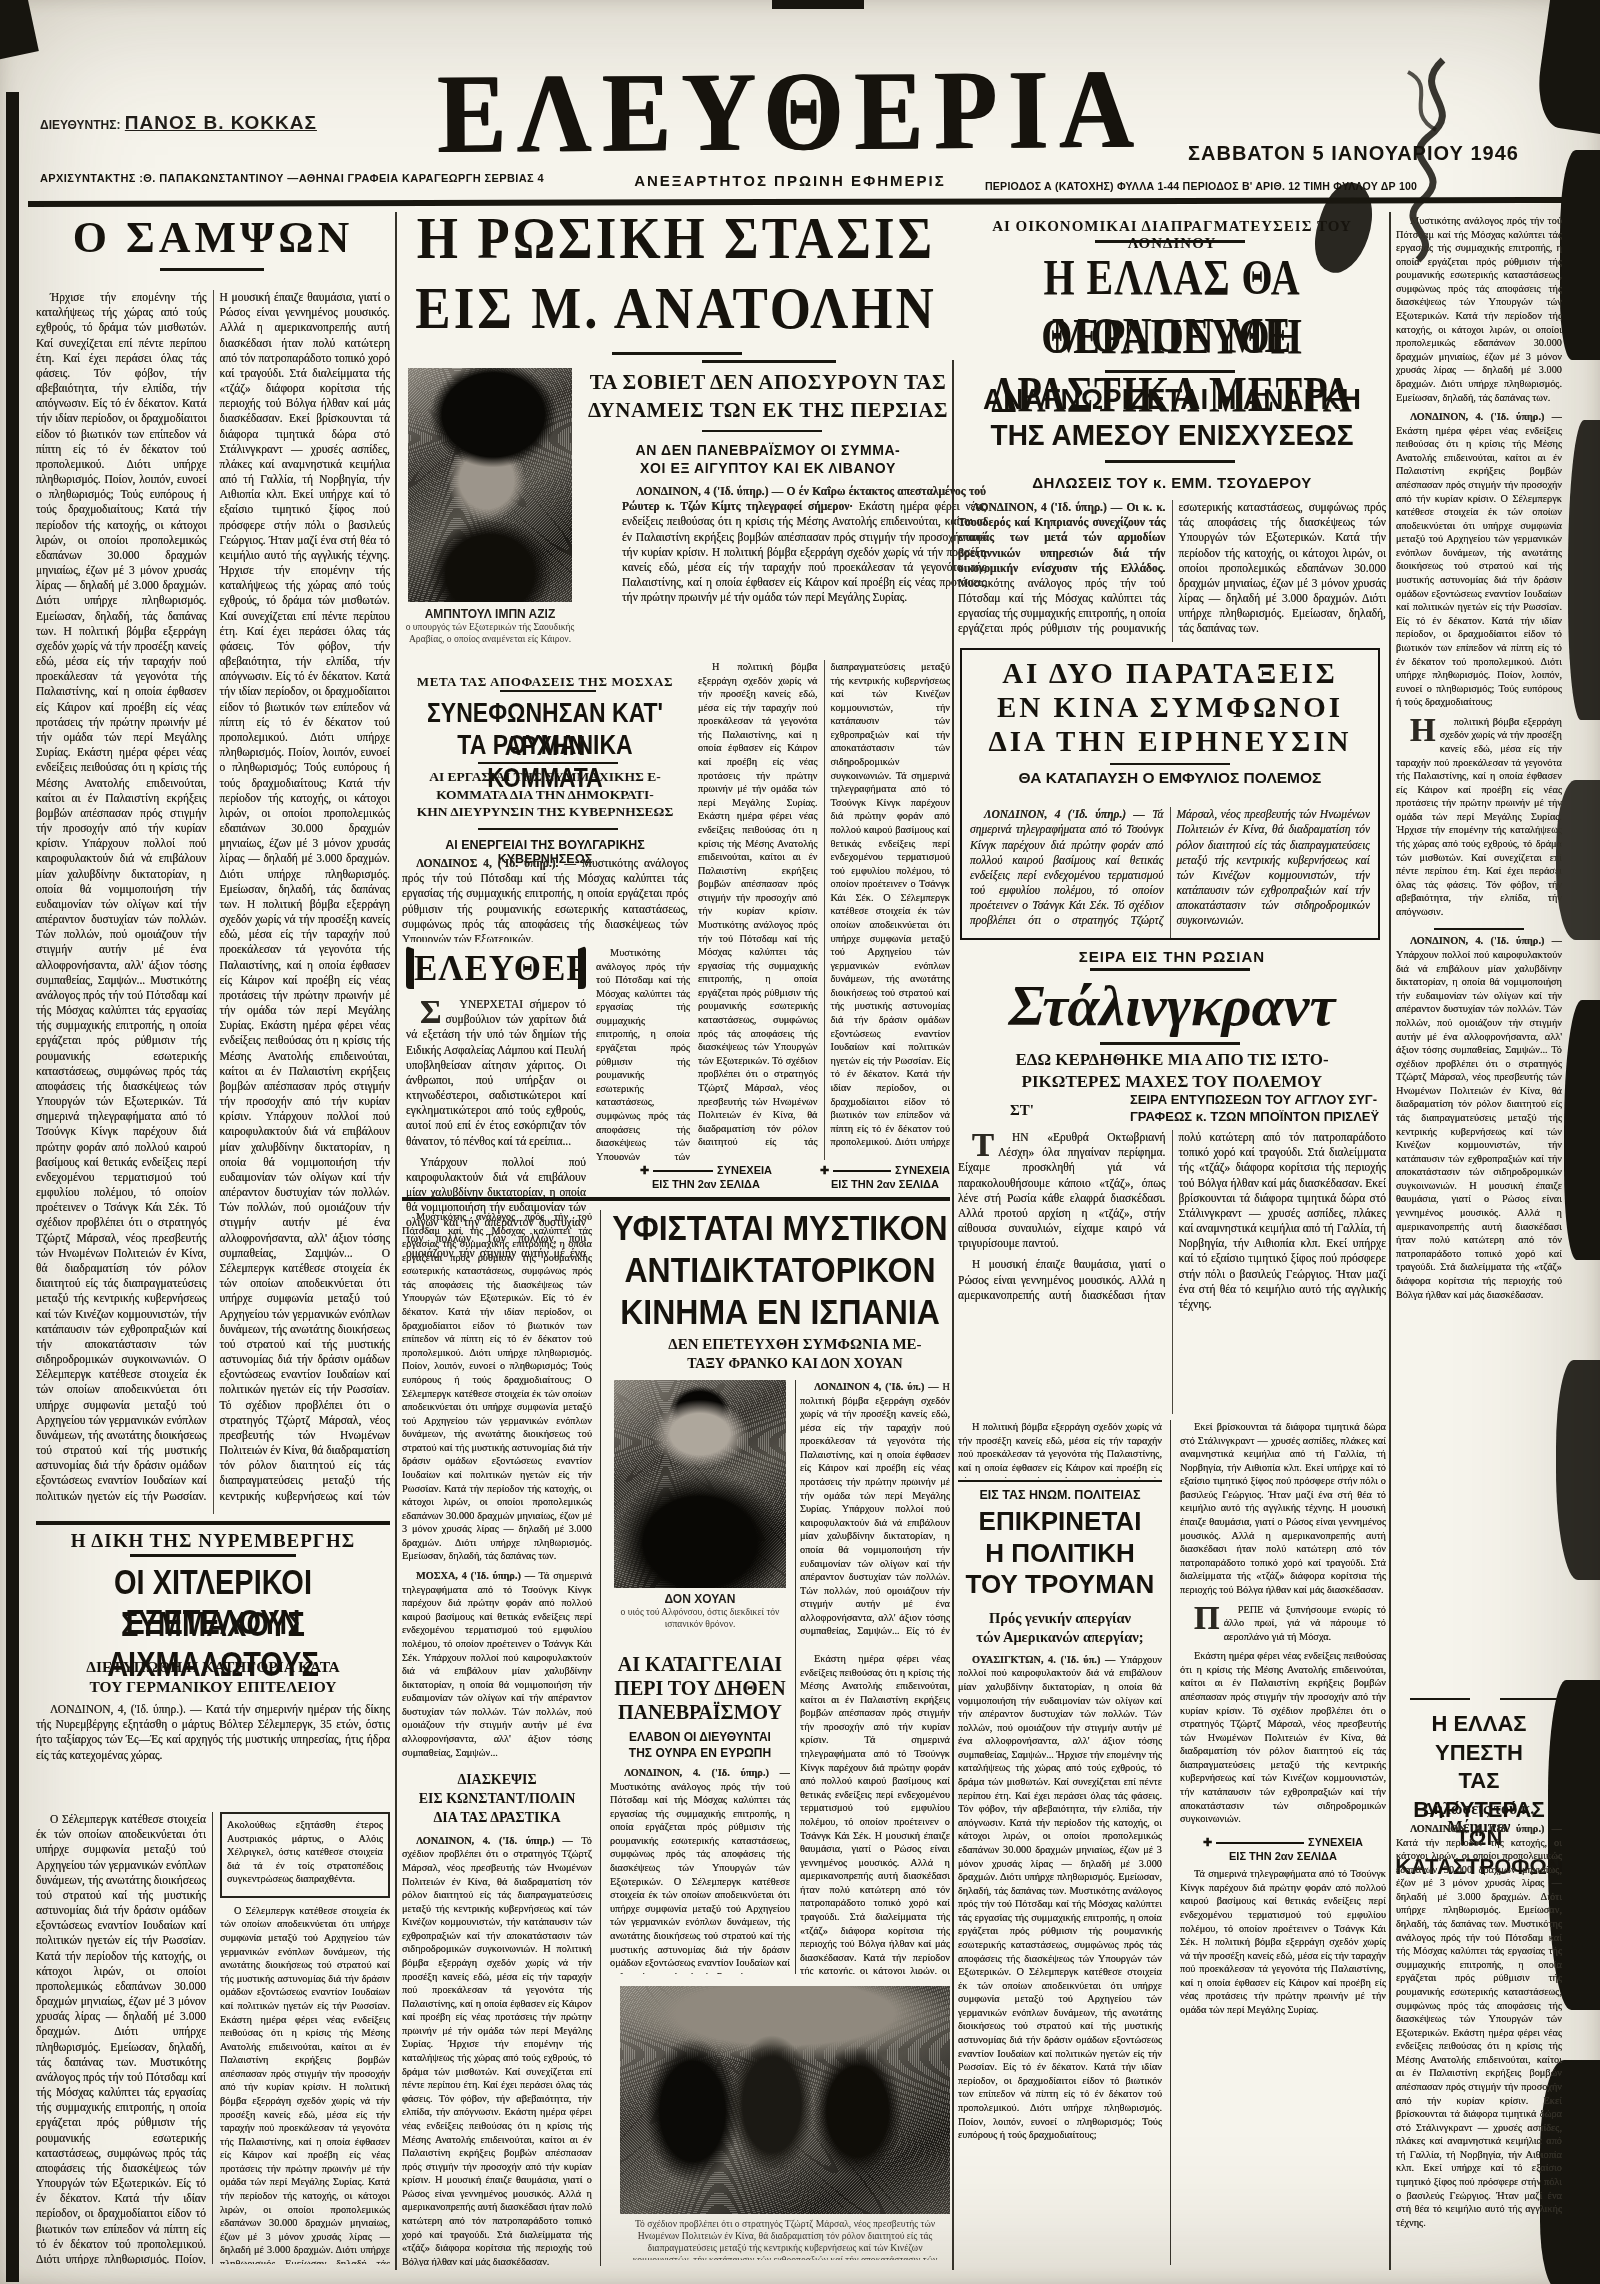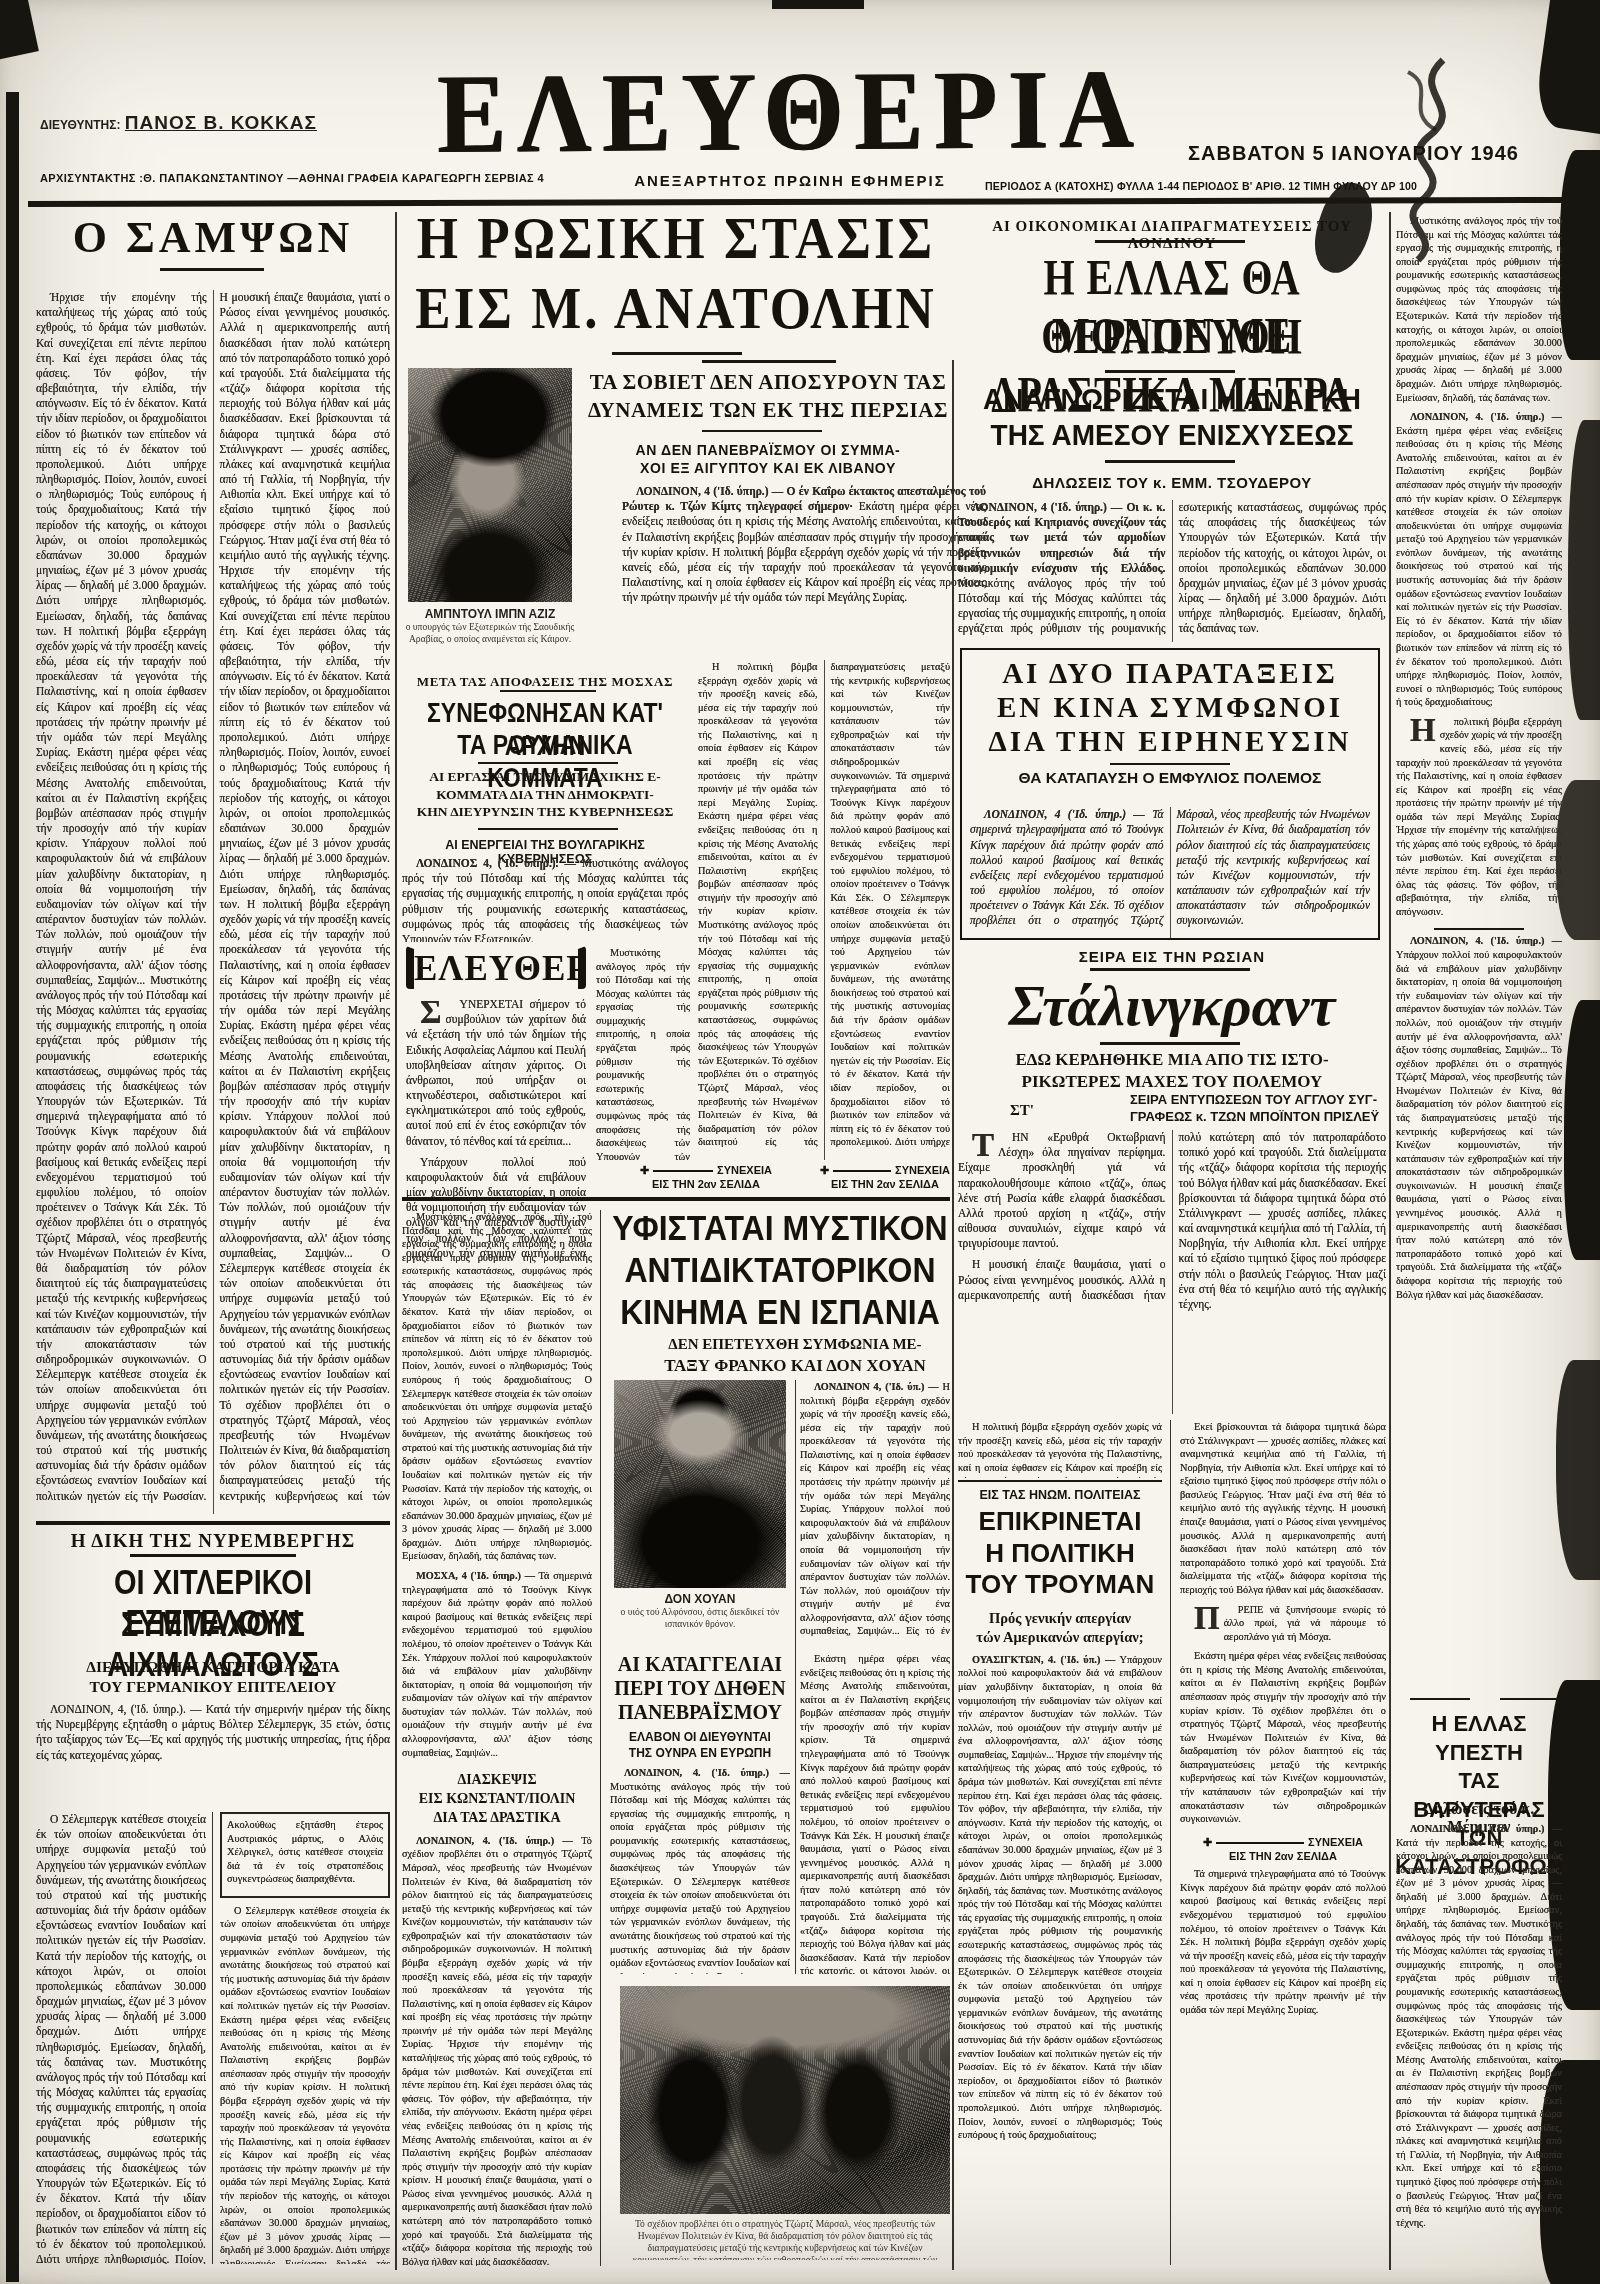--- a/index.html
+++ b/index.html
@@ -224,21 +224,21 @@
   <div class="abs sanshead ctr" style="left:610px;top:1208px;width:340px;font-size:32px;">
       <span class="cond" style="transform:scaleY(1.12);">ΥΦΙΣΤΑΤΑΙ ΜΥΣΤΙΚΟΝ</span>
     </div>
   <div class="abs sanshead ctr" style="left:610px;top:1250px;width:340px;font-size:32px;">
       <span class="cond" style="transform:scaleY(1.12);">ΑΝΤΙΔΙΚΤΑΤΟΡΙΚΟΝ</span>
     </div>
   <div class="abs sanshead ctr" style="left:610px;top:1292px;width:340px;font-size:32px;">
       <span class="cond" style="transform:scaleY(1.12);">ΚΙΝΗΜΑ ΕΝ ΙΣΠΑΝΙΑ</span>
     </div>
   <div class="abs serifhead ctr" style="left:640px;top:1336px;width:310px;font-size:15px;">ΔΕΝ ΕΠΕΤΕΥΧΘΗ ΣΥΜΦΩΝΙΑ ΜΕ-</div>
-  <div class="abs serifhead ctr" style="left:640px;top:1356px;width:310px;font-size:17px;">ΤΑΞΥ ΦΡΑΝΚΟ ΚΑΙ ΔΟΝ ΧΟΥΑΝ</div>
+  <div class="abs serifhead ctr" style="left:640px;top:1356px;width:310px;font-size:14px;">ΤΑΞΥ ΦΡΑΝΚΟ ΚΑΙ ΔΟΝ ΧΟΥΑΝ</div>
   <div class="photo ph2 abs" style="left:614px;top:1380px;width:172px;height:208px;"></div>
   <div class="abs caption-name" style="left:614px;top:1592px;width:172px;">ΔΟΝ ΧΟΥΑΝ</div>
   <div class="abs caption-text" style="left:610px;top:1606px;width:180px;height:30px;">ο υιός τού Αλφόνσου, όστις διεκδικεί τόν ισπανικόν θρόνον.</div>
   <div class="bt abs sm" style="left:800px;top:1380px;width:150px;height:258px;">
     <p><b class="dl">ΛΟΝΔΙΝΟΝ 4, ('Ιδ. ύπ.) —</b> <span>Η πολιτική βόμβα εξερράγη σχεδόν χωρίς νά τήν προσέξη κανείς εδώ, μέσα είς τήν ταραχήν πού προεκάλεσαν τά γεγονότα τής Παλαιστίνης, καί η οποία έφθασεν είς Κάιρον καί προέβη είς νέας προτάσεις τήν πρώτην πρωινήν μέ τήν ομάδα τών περί Μεγάλης Συρίας. Υπάρχουν πολλοί πού καιροφυλακτούν διά νά επιβάλουν μίαν χαλυβδίνην δικτατορίαν, η οποία θά νομιμοποιήση τήν ευδαιμονίαν τών ολίγων καί τήν απέραντον δυστυχίαν τών πολλών. Τών πολλών, πού ομοιάζουν τήν στιγμήν αυτήν μέ ένα αλλοφρονήσαντα, αλλ' άξιον τόσης συμπαθείας, Σαμψών... Είς τό έν δέκατον. Κατά τήν ιδίαν περίοδον, οι δραχμοδίαιτοι είδον τό βιωτικόν των επίπεδον νά πίπτη είς τό έν δέκατον τού προπολεμικού. Διότι υπήρχε πληθωρισμός. Ποίον, λοιπόν, ευνοεί ο πληθωρισμός; Τούς ευπόρους ή τούς δραχμοδιαίτους;</span></p>
   </div>
   <div class="vrule abs" style="left:795px;top:1380px;height:594px;width:1px;"></div>
 
   <div class="abs serifhead ctr" style="left:610px;top:1652px;width:180px;font-size:20px;line-height:1.2;">
     <div>ΑΙ ΚΑΤΑΓΓΕΛΙΑΙ</div>

